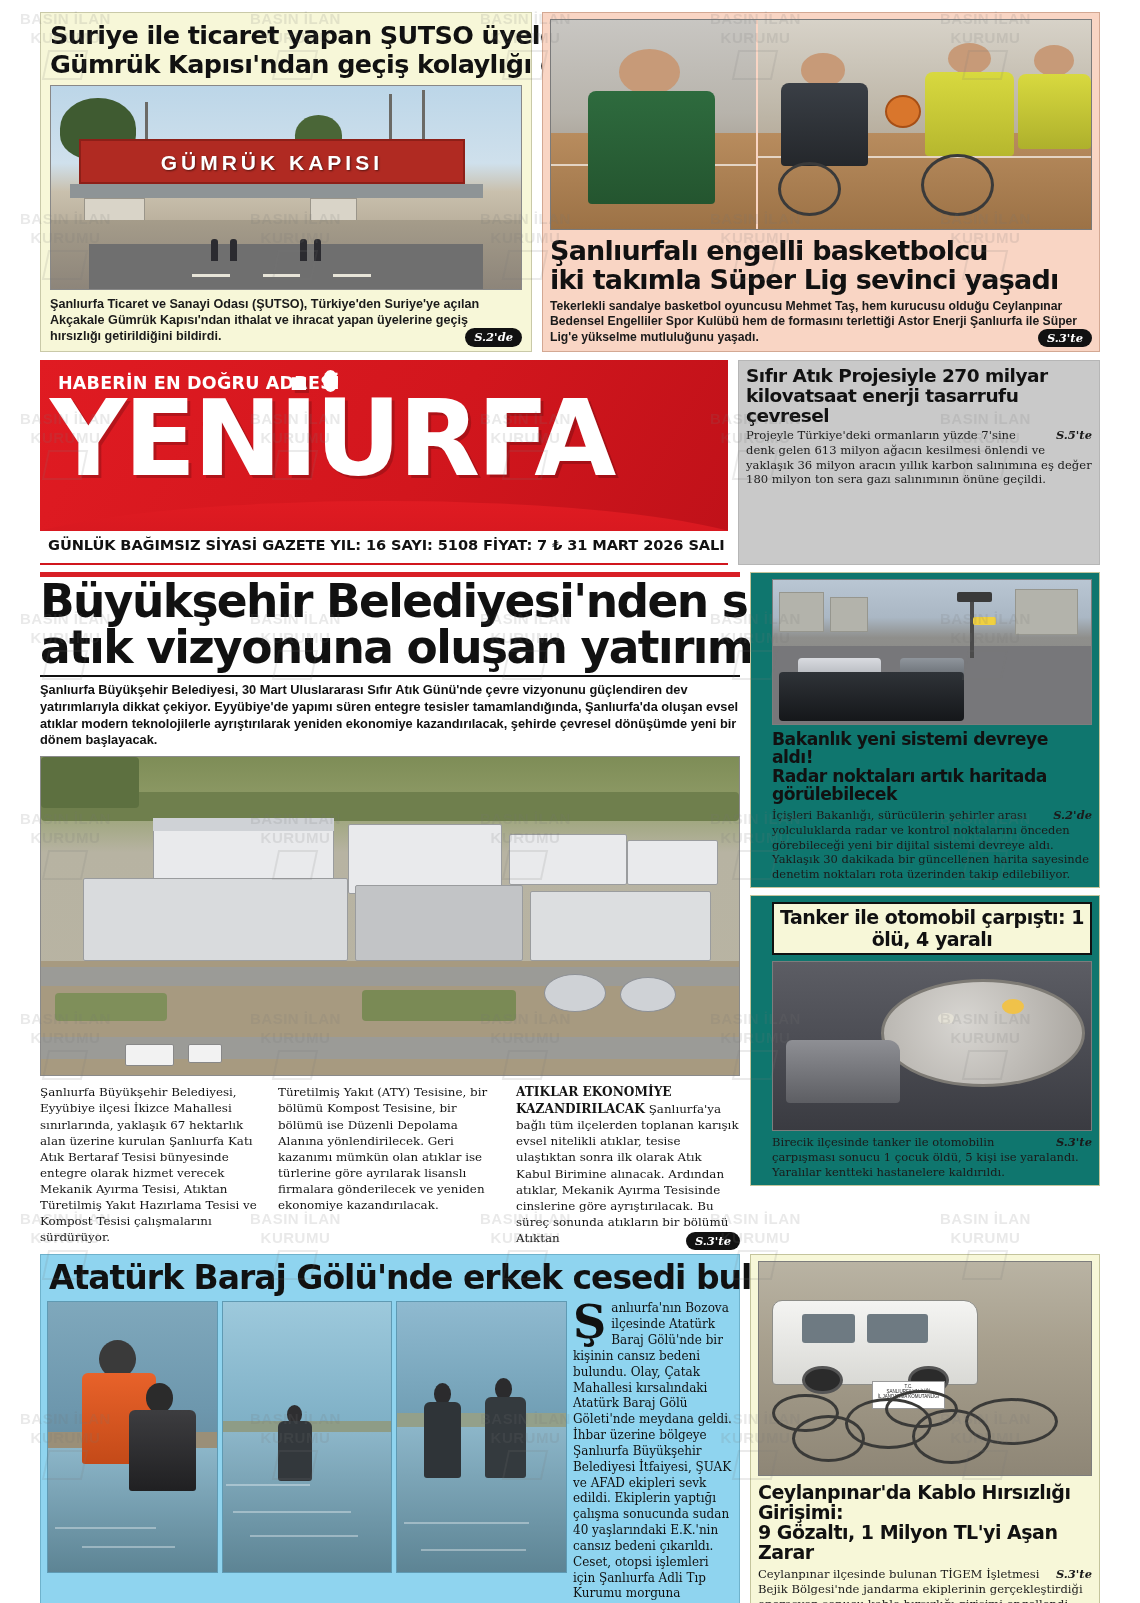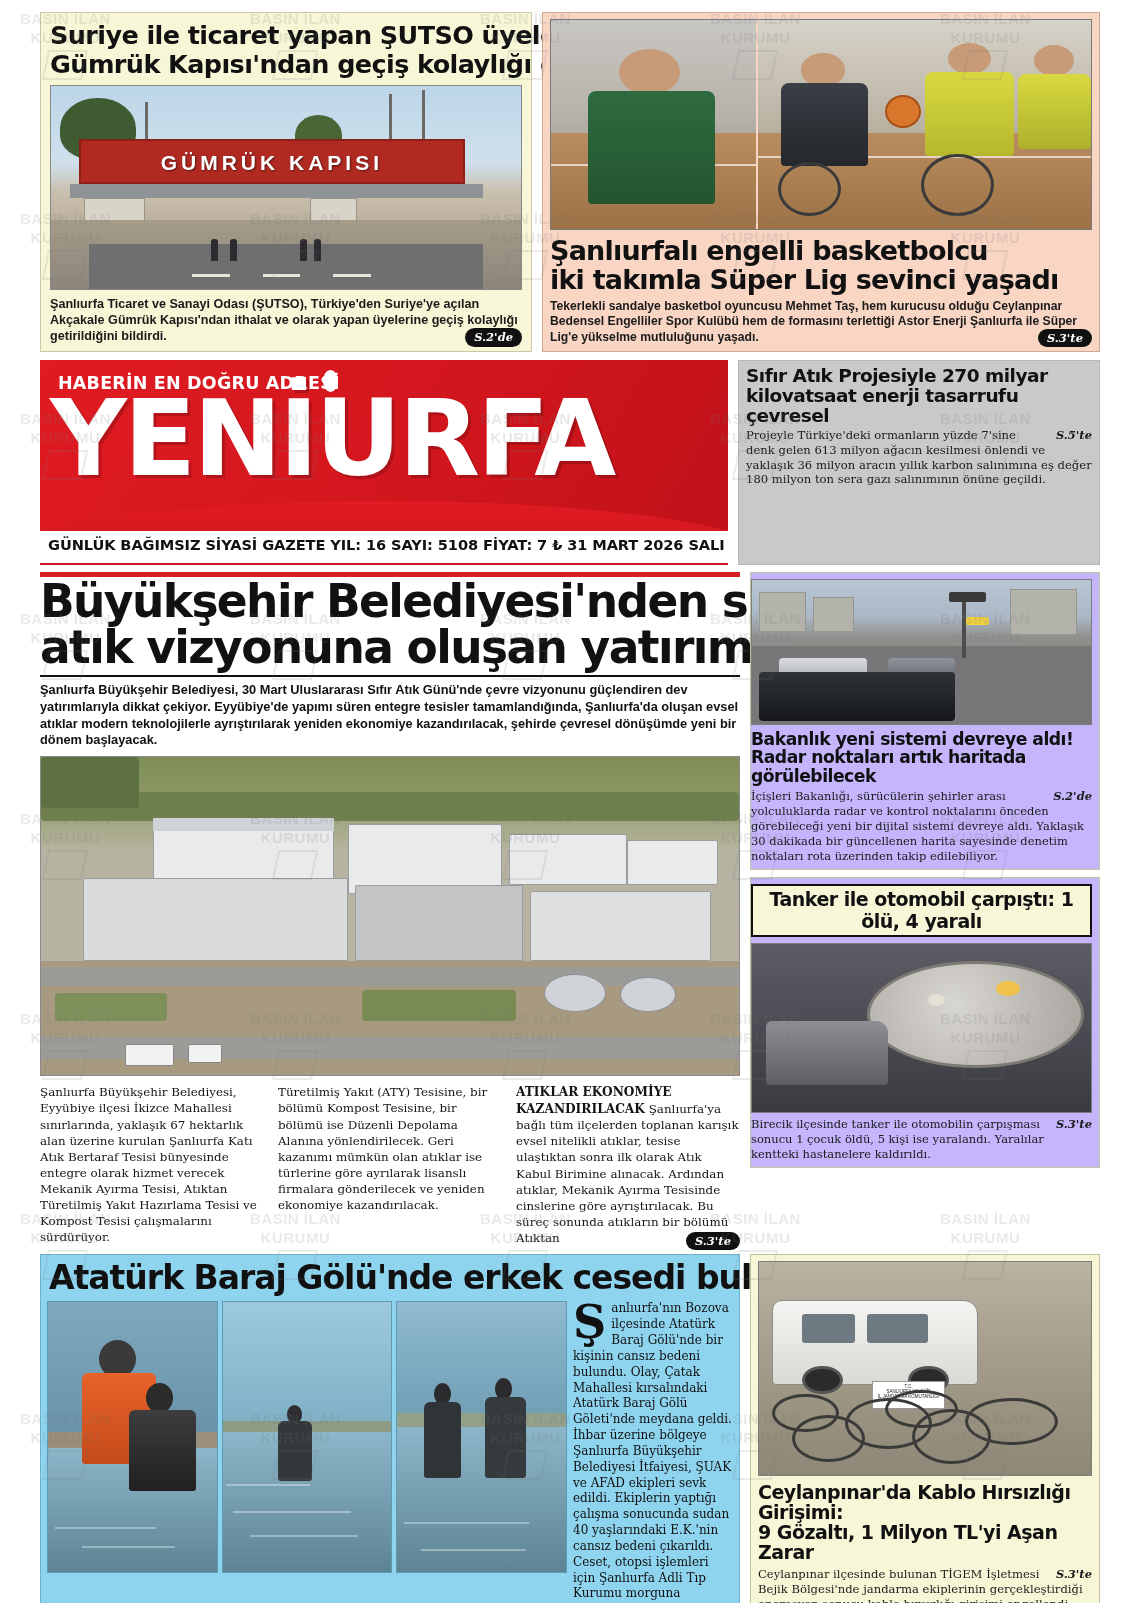--- a/index.html
+++ b/index.html
@@ -224,21 +224,21 @@
   .tag-inline {
     display: inline-block; background: #111; color: #fff;
     font-family: "DejaVu Serif", serif; font-weight: bold; font-style: italic;
     font-size: 11.5px; padding: 2px 9px; border-radius: 11px;
     position: absolute; right: 0; bottom: -4px;
   }
 
   
   .sidecol { flex: 1; display: flex; flex-direction: column; gap: 7px; }
   .side-box {
-    border: 1px solid #c4c49c; background: #c4b5fd; padding: 6px 7px 5px 0;
+    border: 1px solid #c4c49c; background: #0f766e; padding: 6px 7px 5px 21px;
     position: relative;
   }
   .side-photo { border: 1px solid #7d7d7d; position: relative; overflow: hidden; }
   .radar-photo { height: 146px; background: linear-gradient(#b9c6d3 0%, #aab7c4 26%, #8f8f8c 40%, #7d7d7a 100%); }
   .rp-road { position: absolute; left: 0; bottom: 0; width: 100%; height: 54%; background: #77777a; }
   .rp-lane { position: absolute; background: #e4e4df; }
   .rp-car { position: absolute; border-radius: 4px; }
   .rp-bldg { position: absolute; background: #b3b3ab; border: 1px solid #96968e; }
   .rp-pole { position: absolute; background: #4b4b4b; }
   .rp-cam { position: absolute; background: #3a3a3a; border-radius: 2px; }
@@ -360,21 +360,21 @@
         <div class="gp-road"></div>
         <div class="gp-stripe" style="left:30%;width:8%"></div>
         <div class="gp-stripe" style="left:45%;width:8%"></div>
         <div class="gp-stripe" style="left:60%;width:8%"></div>
         <div class="gp-person" style="left:34%"></div>
         <div class="gp-person" style="left:38%"></div>
         <div class="gp-person" style="left:53%"></div>
         <div class="gp-person" style="left:56%"></div>
       </div>
       <div class="cap">
-        <span>Şanlıurfa Ticaret ve Sanayi Odası (ŞUTSO), Türkiye'den Suriye'ye açılan Akçakale Gümrük Kapısı'ndan ithalat ve olarak yapan üyelerine geçiş kolaylığı getirildiğini bildirdi.</span>
+        <span>Şanlıurfa Ticaret ve Sanayi Odası (ŞUTSO), Türkiye'den Suriye'ye açılan Akçakale Gümrük Kapısı'ndan ithalat ve ihracat yapan üyelerine geçiş hırsızlığı getirildiğini bildirdi.</span>
         <span class="pagetag">S.2'de</span>
       </div>
     </div>
 
     <div class="tile-right">
       <div class="basket-photo">
         <div class="bp-a">
           <div class="bp-court"></div>
           <div class="bp-line" style="left:0;bottom:30%;width:100%"></div>
           <div class="bp-head" style="left:33%;top:14%;width:30%;height:22%"></div>

